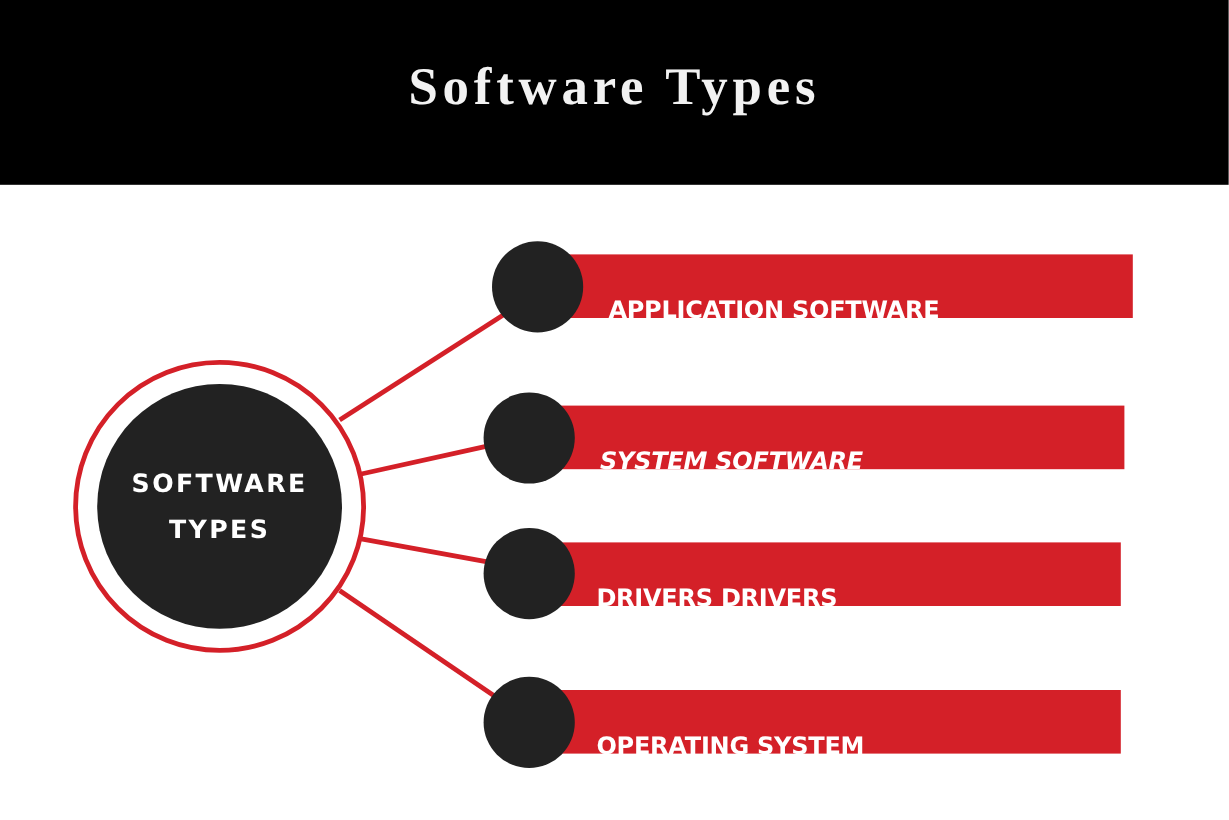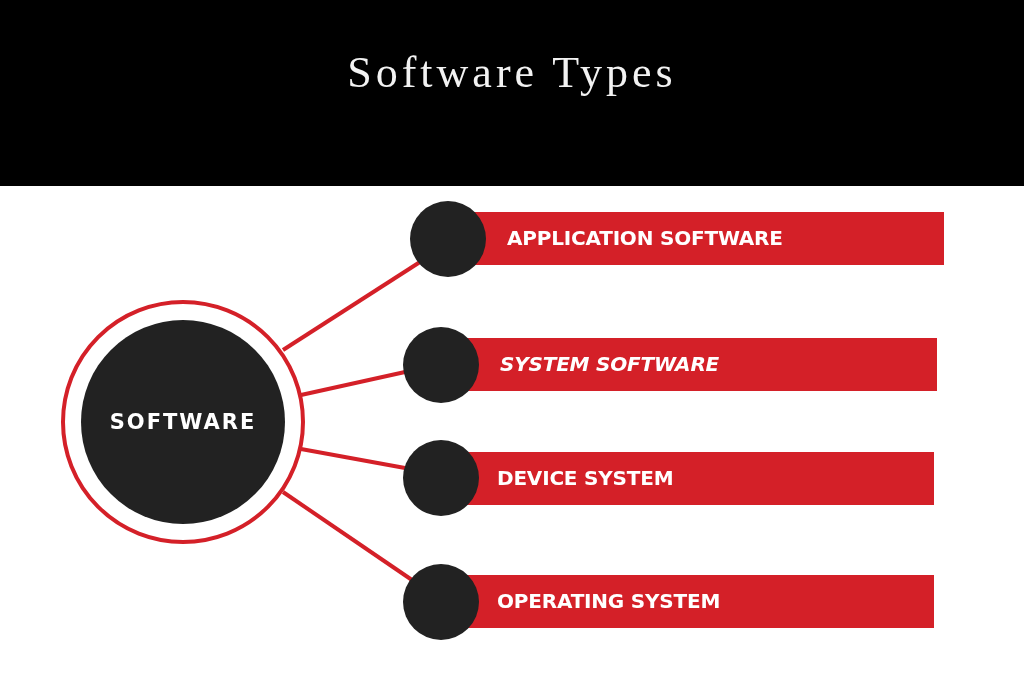--- a/index.html
+++ b/index.html
@@ -2,22 +2,23 @@
 <html><head>
   <meta charset="utf-8">
   <style>
     html, body { margin: 0; padding: 0; }
     body {
       width: 1024px; height: 683px; overflow: hidden;
       background: #ffffff; position: relative;
       font-family: "Liberation Sans", sans-serif;
     }
     .header {
-      position: absolute; left: 0; top: 0; width: 1024px; height: 186px;
+      position: absolute; left: 0; top: 0; width: 1024px; height: 154px;
       background: #000000;
+      font-weight: bold;
     }
     .title {
       position: absolute; left: 0; top: 48px; width: 1024px; text-align: center;
       color: #f2f2f2; font-family: "Liberation Serif", "DejaVu Serif", serif;
       font-size: 44px; letter-spacing: 4px; line-height: 50px;
     }
     svg.connectors { position: absolute; left: 0; top: 0; }
     .hub-ring {
       position: absolute; left: 61px; top: 300px; width: 236px; height: 236px;
       border: 4px solid #d42028; border-radius: 50%; background: #fff;
@@ -32,20 +33,21 @@
       color: #ffffff; font-family: "DejaVu Sans", sans-serif; font-weight: bold;
       font-size: 21px; letter-spacing: 2px; line-height: 38px;
     }
     .bar {
       position: absolute; height: 53px; background: #d42028;
     }
     .bar-label {
       position: absolute; color: #ffffff; font-family: "DejaVu Sans", sans-serif;
       font-weight: bold; font-size: 20px; line-height: 53px; white-space: nowrap;
       letter-spacing: -0.2px;
+      margin-top: 20px;
     }
     .node {
       position: absolute; width: 76px; height: 76px; border-radius: 50%;
       background: #222222;
     }
   </style>
 </head>
 <body>
 
 <div class="header">
@@ -55,29 +57,30 @@
 <svg class="connectors" width="1024" height="683">
   <line x1="283" y1="350" x2="420" y2="262" stroke="#d42028" stroke-width="4"></line>
   <line x1="301" y1="395" x2="405" y2="372" stroke="#d42028" stroke-width="4"></line>
   <line x1="301" y1="449" x2="405" y2="468" stroke="#d42028" stroke-width="4"></line>
   <line x1="283" y1="492" x2="412" y2="580" stroke="#d42028" stroke-width="4"></line>
 </svg>
 
 <div class="hub-ring"></div>
 <div class="hub-disc">
   <span class="hub-line">SOFTWARE</span>
+  <span class="hub-line">TYPES</span>
 </div>
 
 <div class="bar" style="left:465px; top:212px; width:479px;"></div>
 <div class="node" style="left:410px; top:201px;"></div>
 <div class="bar-label" style="left:507px; top:212px;">APPLICATION SOFTWARE</div>
 
 <div class="bar" style="left:460px; top:338px; width:477px;"></div>
 <div class="node" style="left:403px; top:327px;"></div>
 <div class="bar-label" style="left:500px; top:338px;font-style:italic;">SYSTEM SOFTWARE</div>
 
 <div class="bar" style="left:460px; top:452px; width:474px;"></div>
 <div class="node" style="left:403px; top:440px;"></div>
-<div class="bar-label" style="left:497px; top:452px;">DEVICE SYSTEM</div>
+<div class="bar-label" style="left:497px; top:452px;">DRIVERS DRIVERS</div>
 
 <div class="bar" style="left:460px; top:575px; width:474px;"></div>
 <div class="node" style="left:403px; top:564px;"></div>
 <div class="bar-label" style="left:497px; top:575px;text-align:center;">OPERATING SYSTEM</div>
 
 </body></html>

